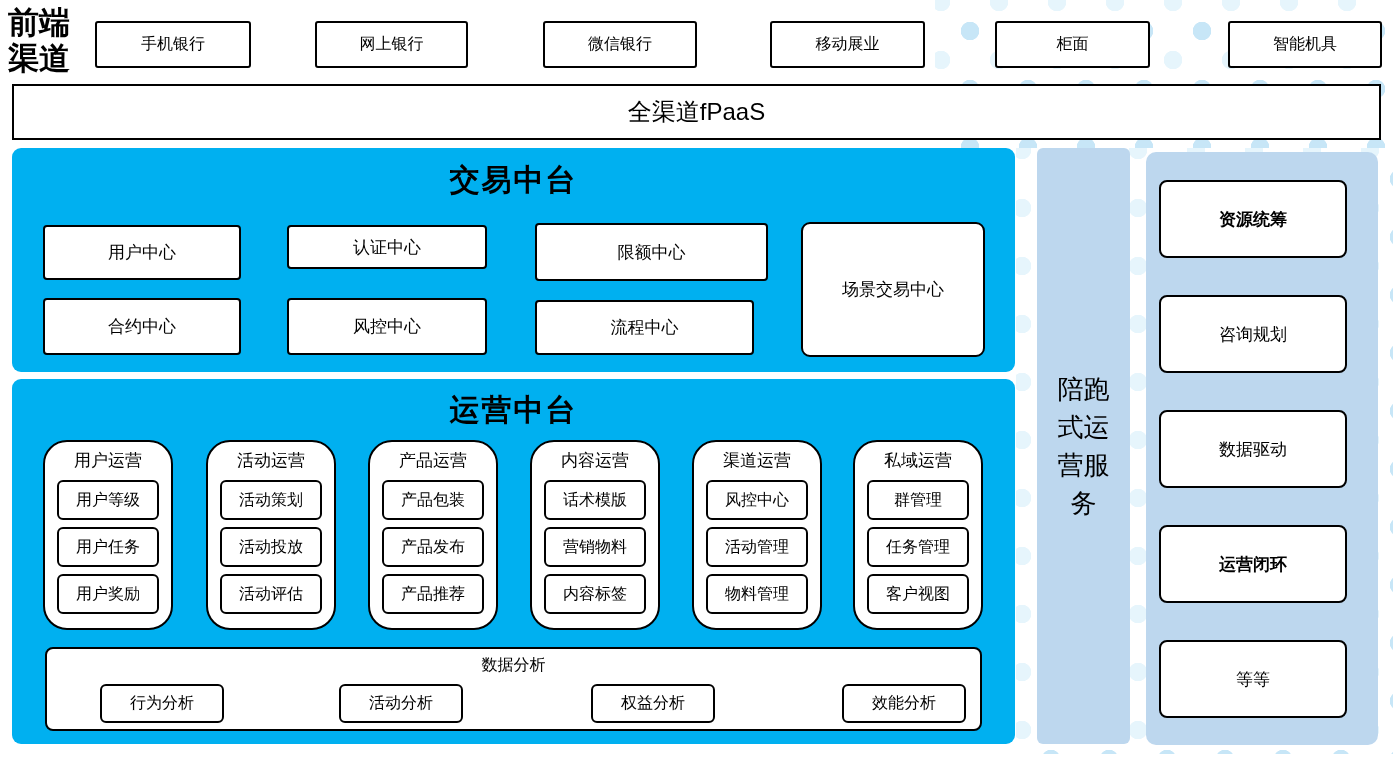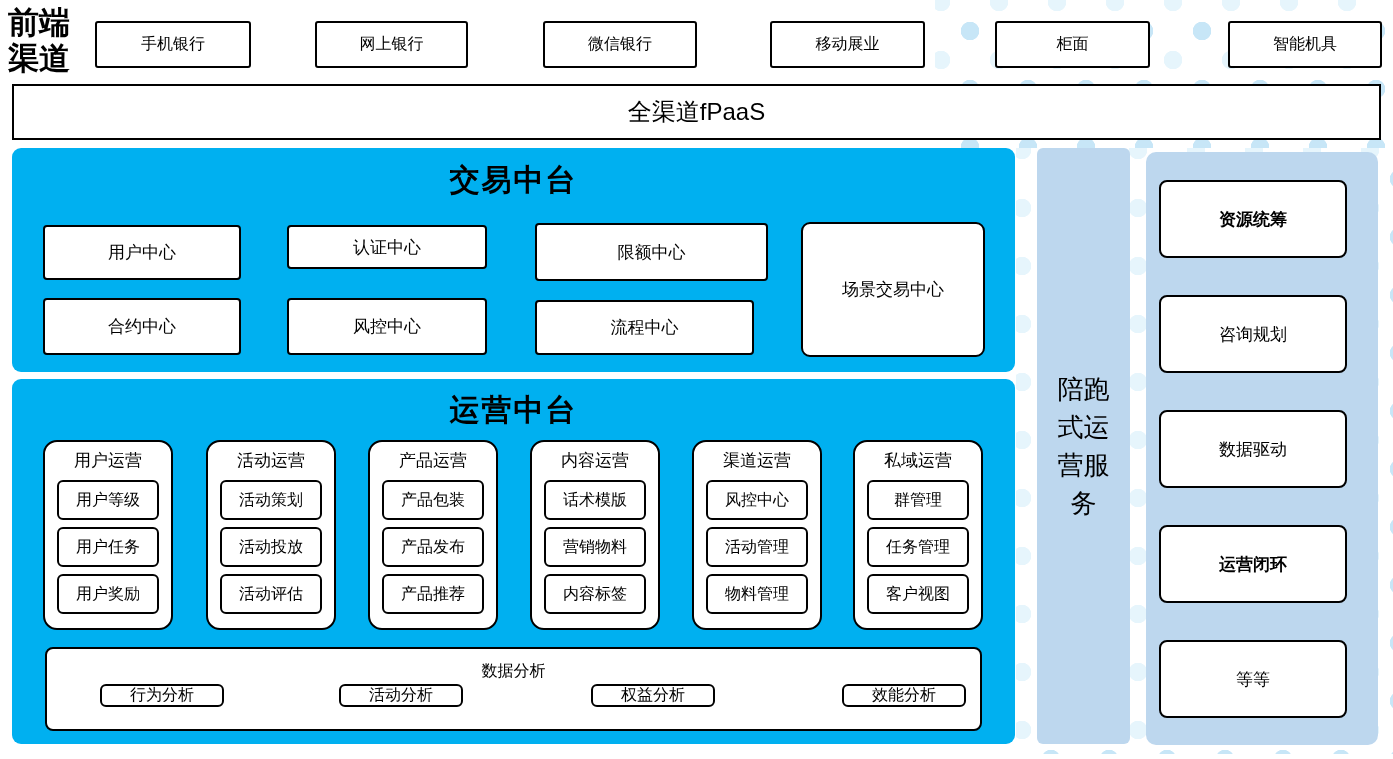--- a/index.html
+++ b/index.html
@@ -47,36 +47,36 @@
 
   .wbox {
     position:absolute; background:#fff; border:2px solid #000; border-radius:4px;
     display:flex; align-items:center; justify-content:center; font-size:17px;
   }
   .scene { border-radius:9px; }
 
   
   .group {
     position:absolute; top:61px; width:130px; height:190px;
-    background:#fff; border:2px solid #000; border-radius:14px; padding-top:7px;
+    background:#fff; border:2px solid #000; border-radius:24px; padding-top:7px;
   }
   .group-title { text-align:center; font-size:17px; height:24px; line-height:24px; }
   .mini {
     width:102px; height:40px; margin:7px auto 0; background:#fff;
     border:2px solid #000; border-radius:6px;
     display:flex; align-items:center; justify-content:center; font-size:16px;
   }
 
   .analysis {
     position:absolute; left:33px; top:268px; width:937px; height:84px;
     background:#fff; border:2px solid #000; border-radius:8px;
   }
-  .analysis-title { text-align:center; font-size:16px; padding-top:6px;margin-top:6px; }
+  .analysis-title { text-align:center; font-size:16px; padding-top:6px; }
   .amini {
-    position:absolute; top:35px; width:124px; height:23px; background:#fff;
+    position:absolute; top:35px; width:124px; height:39px; background:#fff;
     border:2px solid #000; border-radius:6px;
     display:flex; align-items:center; justify-content:center; font-size:16px;
   }
 
   
   .sidebar {
     position:absolute; left:1037px; top:148px; width:93px; height:596px;
     background:#bdd7ee; border-radius:6px;
     display:flex; align-items:center; justify-content:center;
     font-size:26px; line-height:38px; font-weight:500; white-space:pre-line; text-align:center;

